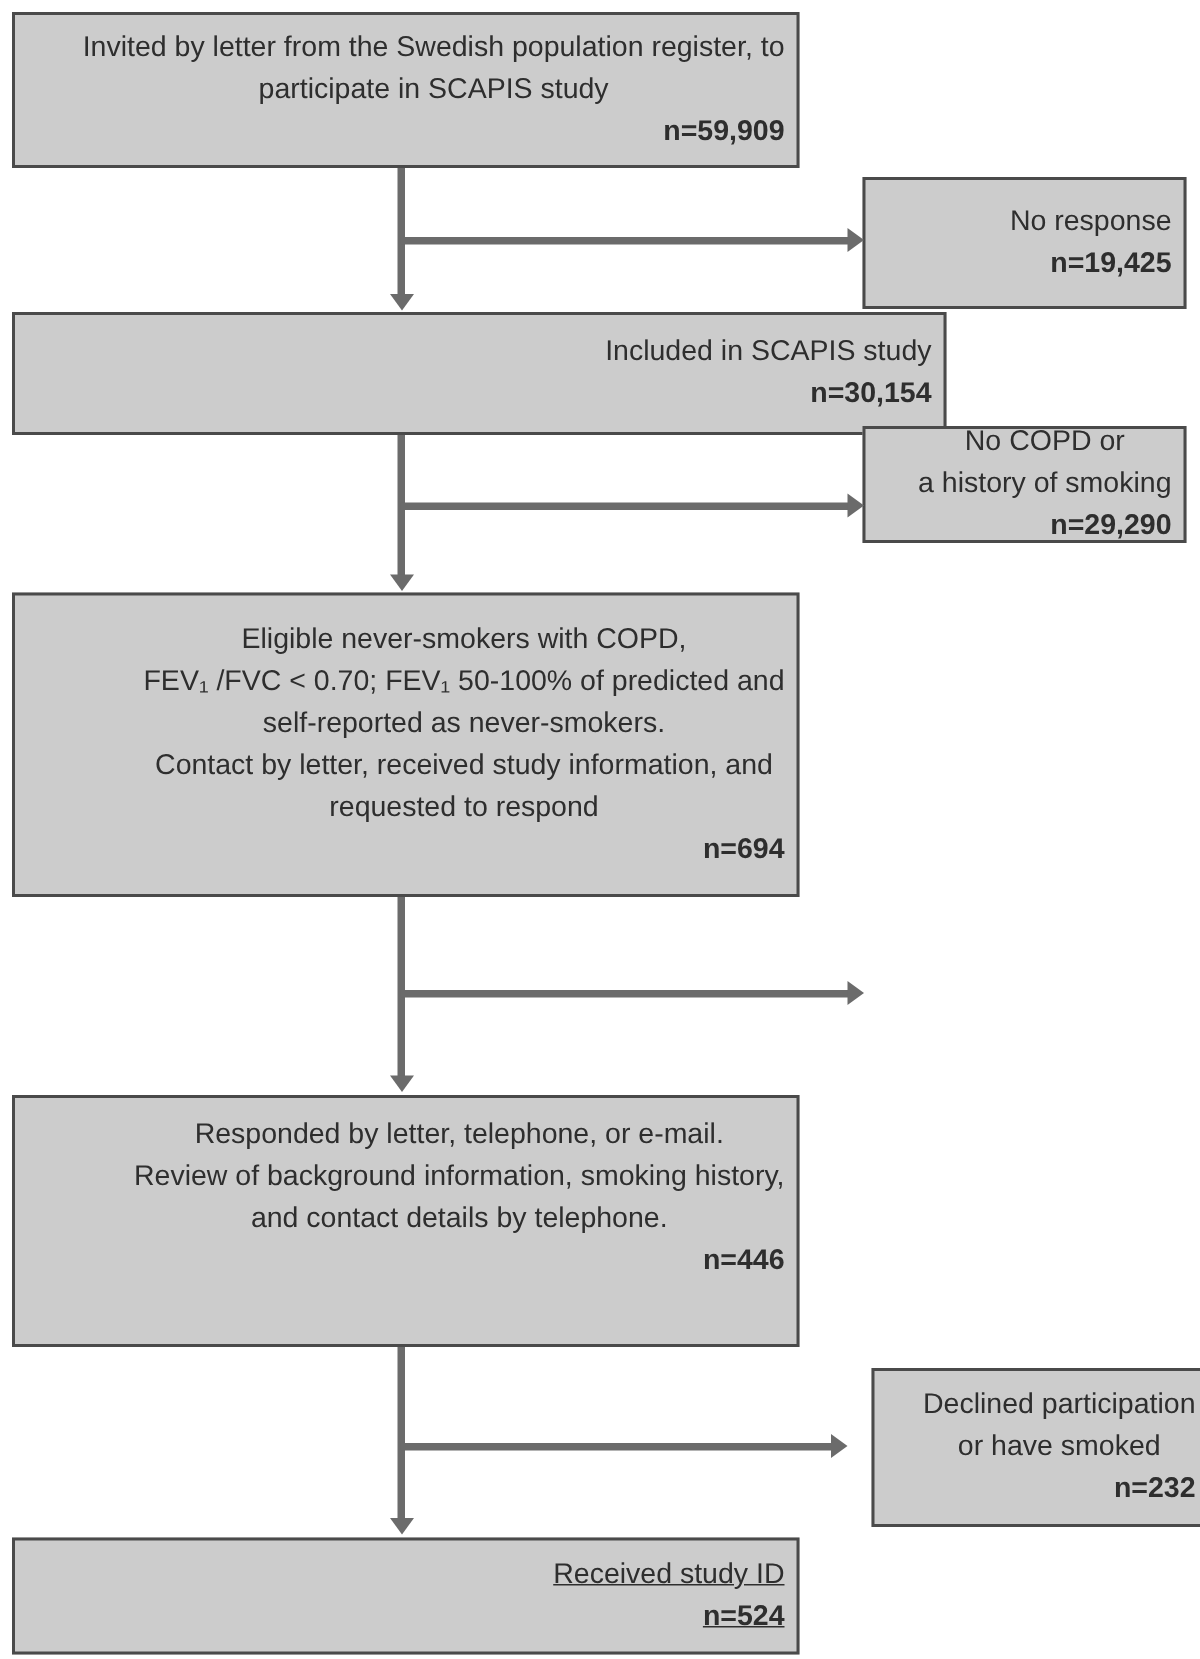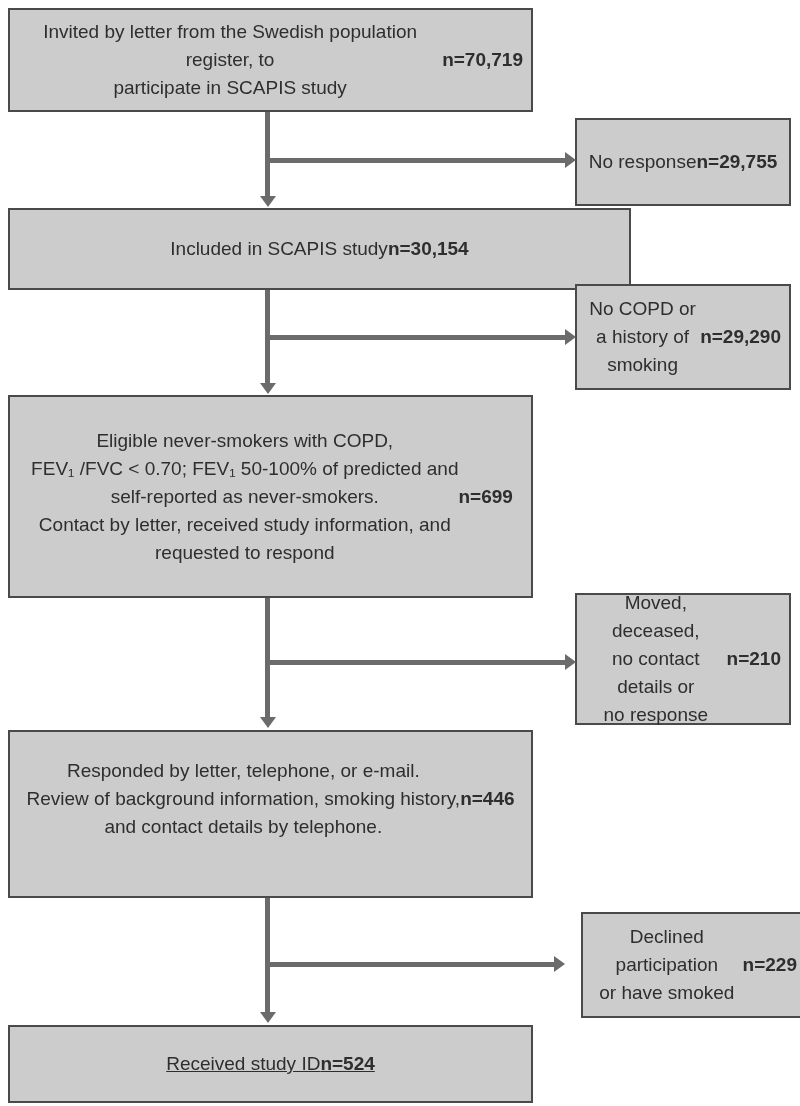--- a/index.html
+++ b/index.html
@@ -14,22 +14,22 @@
     height: 1106px;
     background: #ffffff;
     overflow: hidden;
   }
   .box {
     position: absolute;
     box-sizing: border-box;
     background: #cccccc;
     border: 2px solid #4a4a4a;
     display: flex;
-    flex-direction: row;
-    align-items: center;
+    flex-direction: column;
+    align-items: flex-end;
     justify-content: center;
     text-align: center;
     color: #2e2e2e;
     padding: 4px 8px;
   }
   .box-text {
     white-space: pre-line;
     font-size: 19px;
     line-height: 28px;
     font-weight: 400;
@@ -40,21 +40,21 @@
     font-weight: 700;
   }
   
   .m1 { left: 8px;   top: 8px;    width: 525px; height: 104px; }
   .m2 { left: 8px;   top: 208px;  width: 623px; height: 82px;  }
   .m3 { left: 8px;   top: 395px;  width: 525px; height: 203px; padding-left: 11px; }
   .m4 { left: 8px;   top: 730px;  width: 525px; height: 168px; padding-bottom: 34px; }
   .m5 { left: 8px;   top: 1025px; width: 525px; height: 78px; text-decoration: underline;  }
   
   .s1 { left: 575px; top: 118px;  width: 216px; height: 88px;  }
-  .s2 { left: 575px; top: 284px;  width: 216px; height: 106px; }
+  .s2 { left: 575px; top: 284px;  width: 216px; height: 78px; }
   .s3 { left: 575px; top: 593px;  width: 216px; height: 132px; }
   .s4 { left: 565px; top: 912px;  width: 226px; height: 106px; margin-left: 16px; }
   
   .vline {
     position: absolute;
     width: 5px;
     background: #6b6b6b;
   }
   .hline {
     position: absolute;
@@ -96,71 +96,65 @@
   .h4h { left: 554px; top: 956px; }
 </style>
 </head>
 <body>
 
 <div class="canvas">
 
   <div class="box m1">
     <div class="box-text">Invited by letter from the Swedish population register, to
 participate in SCAPIS study</div>
-    <div class="box-n">n=70,719</div>
+    <div class="box-n">n=59,909</div>
   </div>
 
   <div class="box m2">
     <div class="box-text">Included in SCAPIS study</div>
     <div class="box-n">n=30,154</div>
   </div>
 
   <div class="box m3">
     <div class="box-text">Eligible never-smokers with COPD,
 FEV₁ /FVC &lt; 0.70; FEV₁ 50-100% of predicted and
 self-reported as never-smokers.
 Contact by letter, received study information, and
 requested to respond</div>
-    <div class="box-n">n=699</div>
+    <div class="box-n">n=694</div>
   </div>
 
   <div class="box m4">
     <div class="box-text">Responded by letter, telephone, or e-mail.
 Review of background information, smoking history,
 and contact details by telephone.</div>
     <div class="box-n">n=446</div>
   </div>
 
   <div class="box m5">
     <div class="box-text">Received study ID</div>
     <div class="box-n">n=524</div>
   </div>
 
   <div class="box s1">
     <div class="box-text">No response</div>
-    <div class="box-n">n=29,755</div>
+    <div class="box-n">n=19,425</div>
   </div>
 
   <div class="box s2">
     <div class="box-text">No COPD or
 a history of smoking</div>
     <div class="box-n">n=29,290</div>
   </div>
 
-  <div class="box s3">
-    <div class="box-text">Moved, deceased,
-no contact details or
-no response</div>
-    <div class="box-n">n=210</div>
-  </div>
 
   <div class="box s4">
     <div class="box-text">Declined participation
 or have smoked</div>
-    <div class="box-n">n=229</div>
+    <div class="box-n">n=232</div>
   </div>
 
   <div class="vline v1"></div>
   <div class="head-down h1v"></div>
   <div class="hline b1"></div>
   <div class="head-right h1h"></div>
 
   <div class="vline v2"></div>
   <div class="head-down h2v"></div>
   <div class="hline b2"></div>

